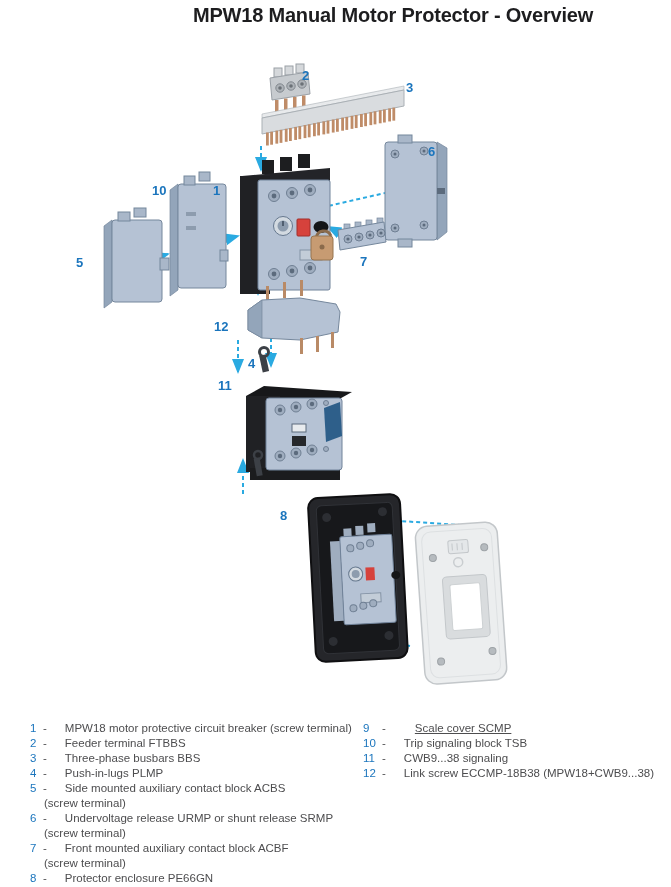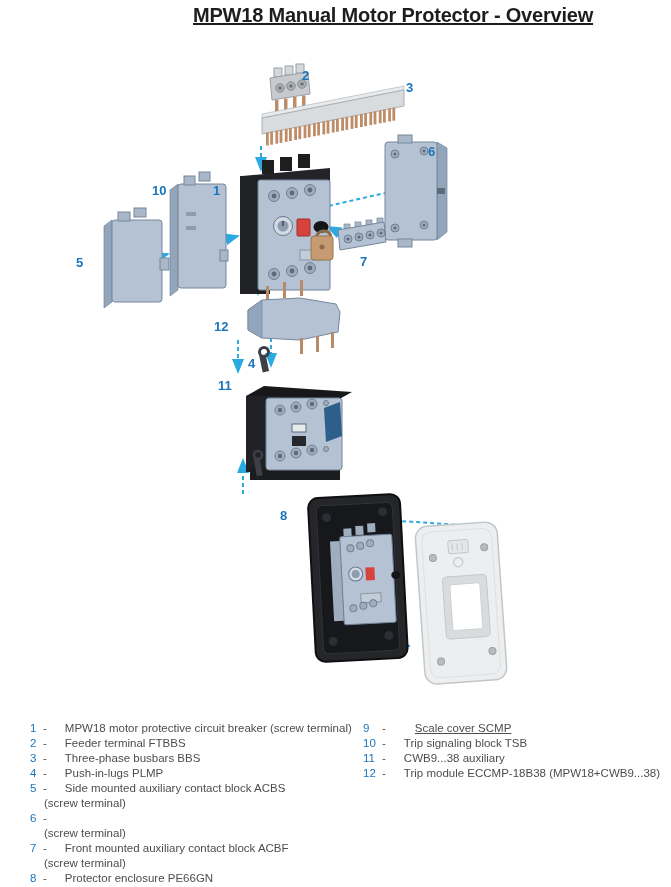--- a/index.html
+++ b/index.html
@@ -1,18 +1,18 @@
 <!DOCTYPE html>
 <html><head>
 <meta charset="utf-8">
 <style>
   html,body{margin:0;padding:0;background:#ffffff;}
   body{font-family:"Liberation Sans", sans-serif;}
   .page{position:relative;width:671px;height:887px;background:#ffffff;overflow:hidden;}
-  .title{position:absolute;left:193px;top:4px;font-size:20px;font-weight:bold;color:#1d1d1f;letter-spacing:-0.2px;white-space:nowrap;text-decoration:underline;}
+  .title{position:absolute;left:193px;top:4px;font-size:20px;font-weight:bold;color:#1d1d1f;letter-spacing:-0.2px;white-space:nowrap;}
   .diagram-svg{position:absolute;left:0;top:0;}
   .co{font-family:"Liberation Sans",sans-serif;font-size:13px;font-weight:bold;fill:#1b75bd;}
   .legend{position:absolute;left:0;top:721px;width:671px;font-size:11.5px;color:#4d4d4f;}
   .legend-col{position:absolute;top:0;}
   .legend-left{left:30px;width:330px;}
   .legend-right{left:363px;width:300px;}
   .lg-row{display:flex;line-height:15px;white-space:nowrap;}
   .lg-num{color:#1b75bd;flex:0 0 auto;}
   .legend-left .lg-num{min-width:9px;}
   .legend-right .lg-num{min-width:15px;}
@@ -324,20 +324,21 @@
       </div>
       <div class="lg-row">
         <span class="lg-num">5</span>
         <span class="lg-dash">-</span>
         <span class="lg-txt">Side mounted auxiliary contact block ACBS</span>
       </div>
       <div class="lg-note">(screw terminal)</div>
       <div class="lg-row">
         <span class="lg-num">6</span>
         <span class="lg-dash">-</span>
+        <span class="lg-txt">Undervoltage release URMP or shunt release SRMP</span>
       </div>
       <div class="lg-note">(screw terminal)</div>
       <div class="lg-row">
         <span class="lg-num">7</span>
         <span class="lg-dash">-</span>
         <span class="lg-txt">Front mounted auxiliary contact block ACBF</span>
       </div>
       <div class="lg-note">(screw terminal)</div>
       <div class="lg-row">
         <span class="lg-num">8</span>
@@ -353,23 +354,23 @@
         <span class="lg-txt extra">Scale cover SCMP</span>
       </div>
       <div class="lg-row">
         <span class="lg-num">10</span>
         <span class="lg-dash">-</span>
         <span class="lg-txt">Trip signaling block TSB</span>
       </div>
       <div class="lg-row">
         <span class="lg-num">11</span>
         <span class="lg-dash">-</span>
-        <span class="lg-txt">CWB9...38 auxiliary</span>
+        <span class="lg-txt">CWB9...38 signaling</span>
       </div>
       <div class="lg-row">
         <span class="lg-num">12</span>
         <span class="lg-dash">-</span>
-        <span class="lg-txt">Trip module ECCMP-18B38 (MPW18+CWB9...38)</span>
+        <span class="lg-txt">Link screw ECCMP-18B38 (MPW18+CWB9...38)</span>
       </div>
     </div>
   </div>
 
 </div>
 
 </body></html>

